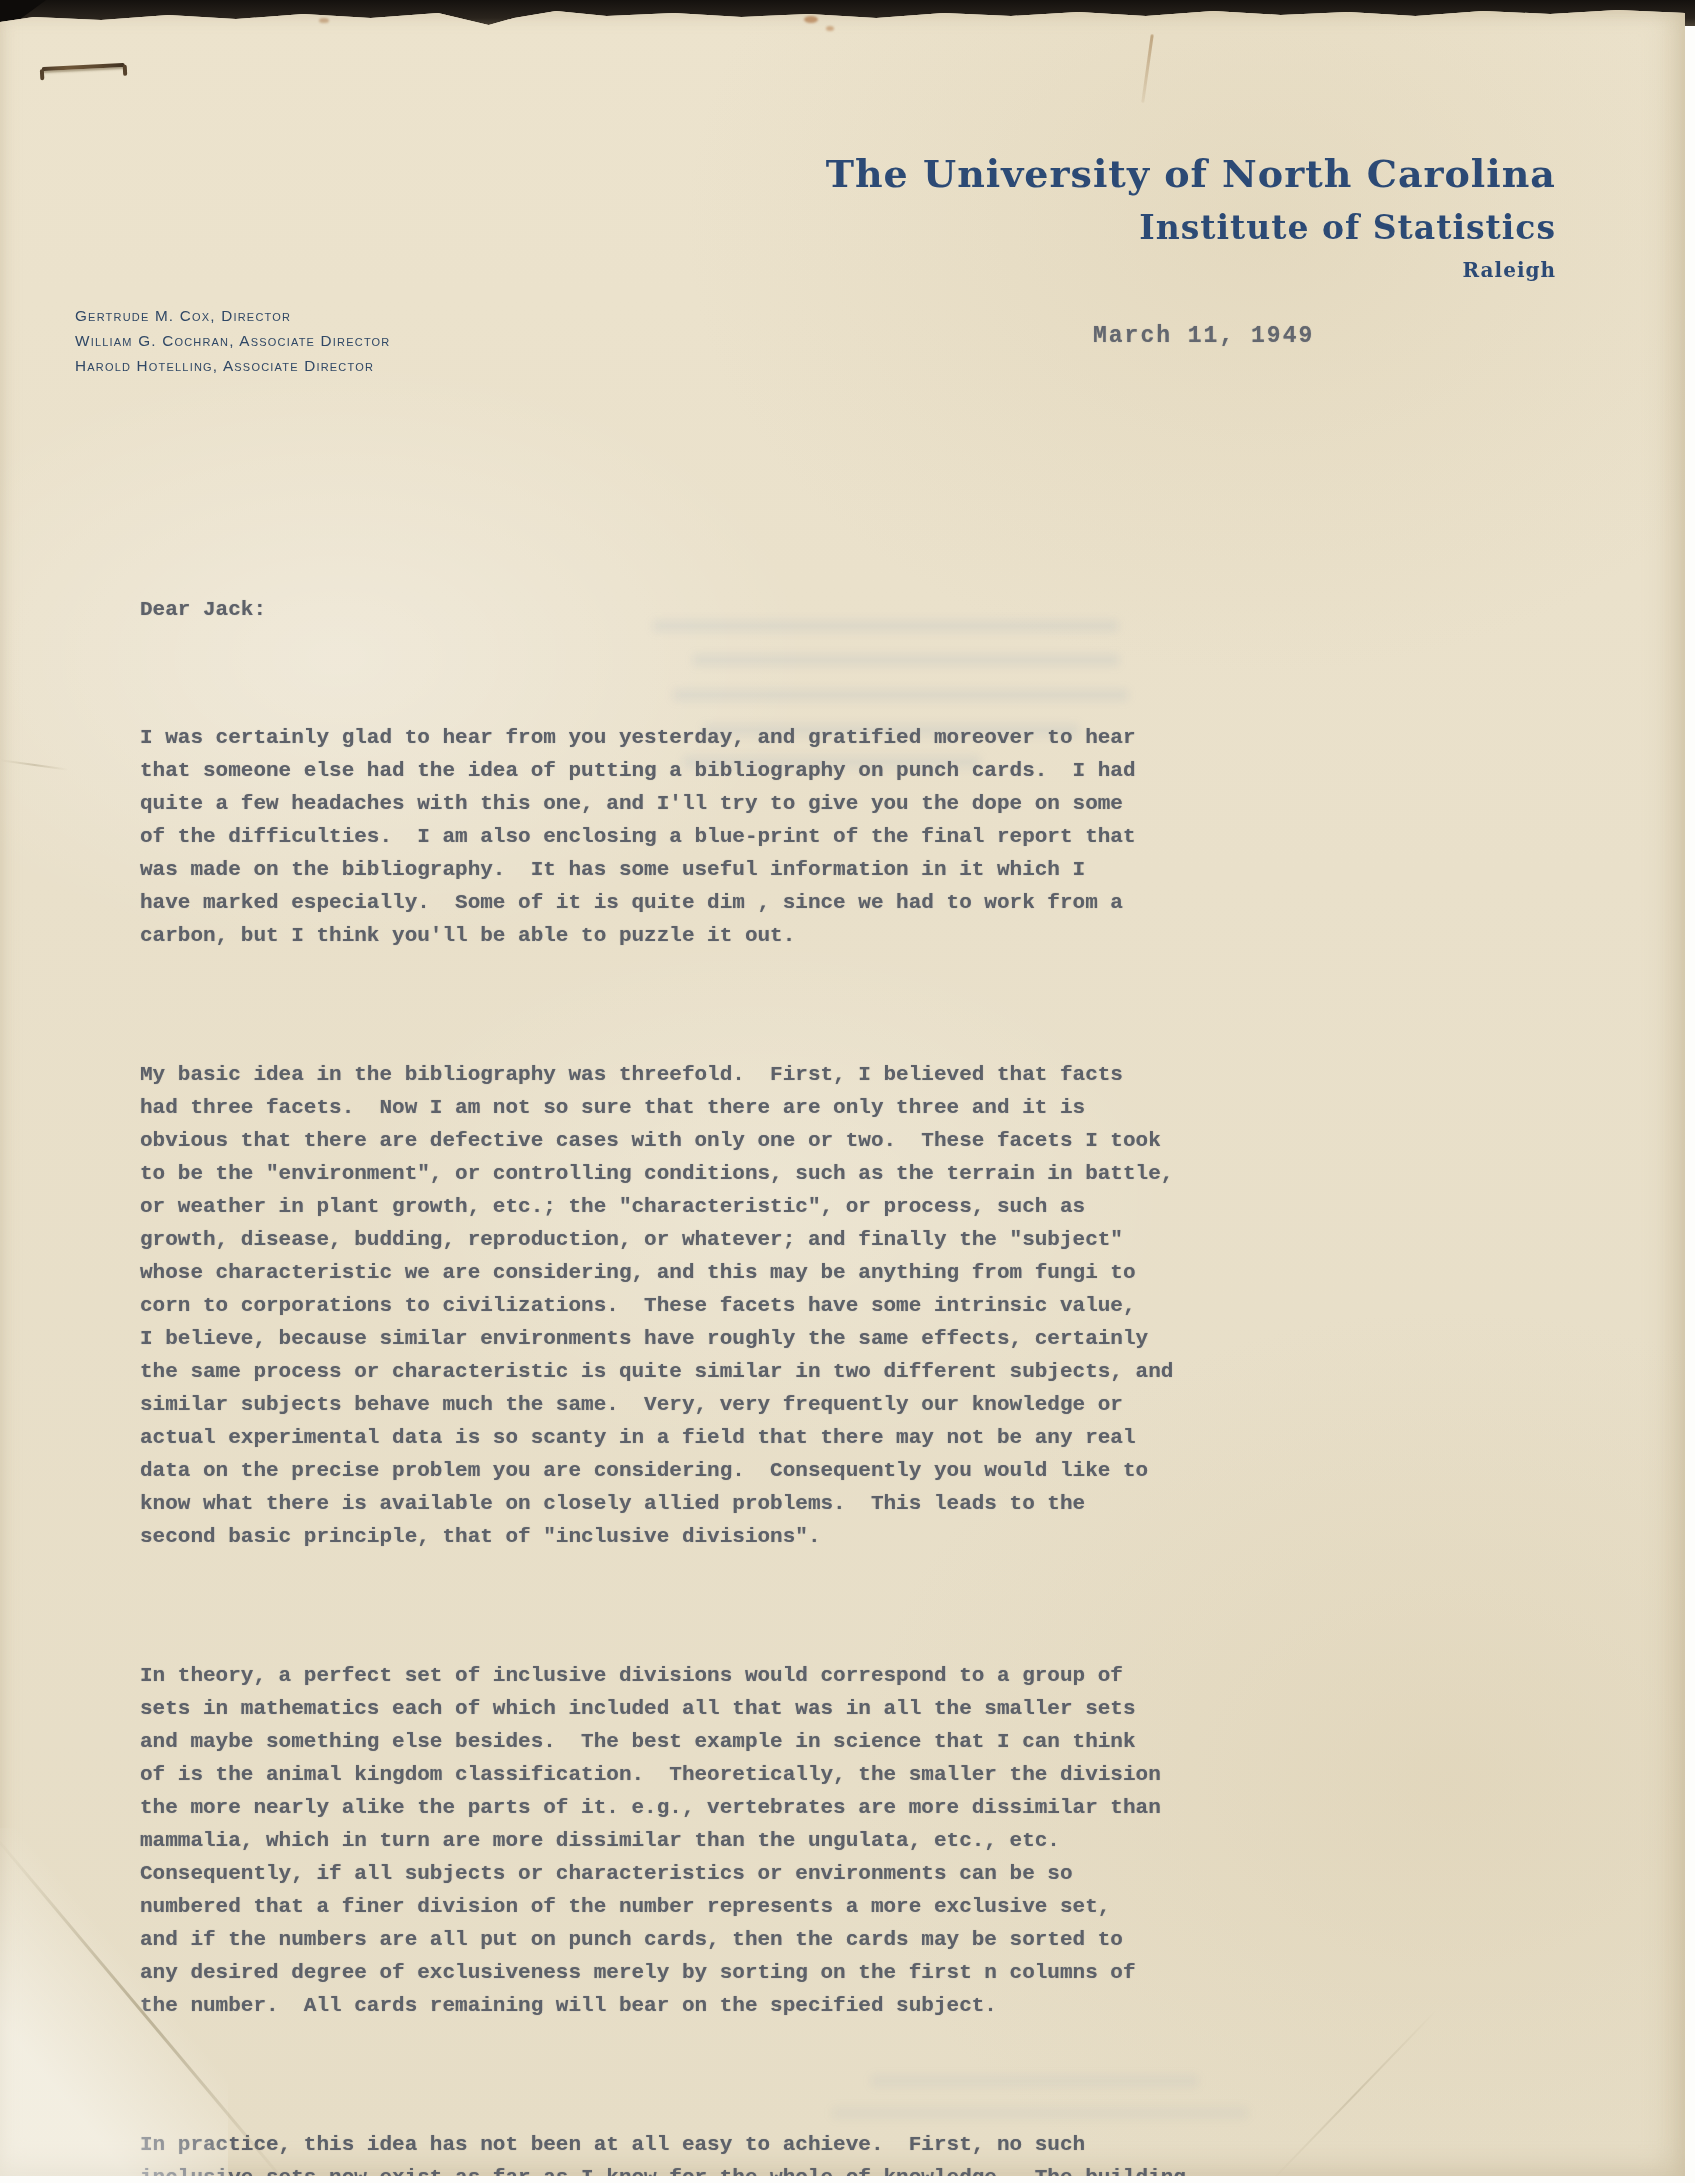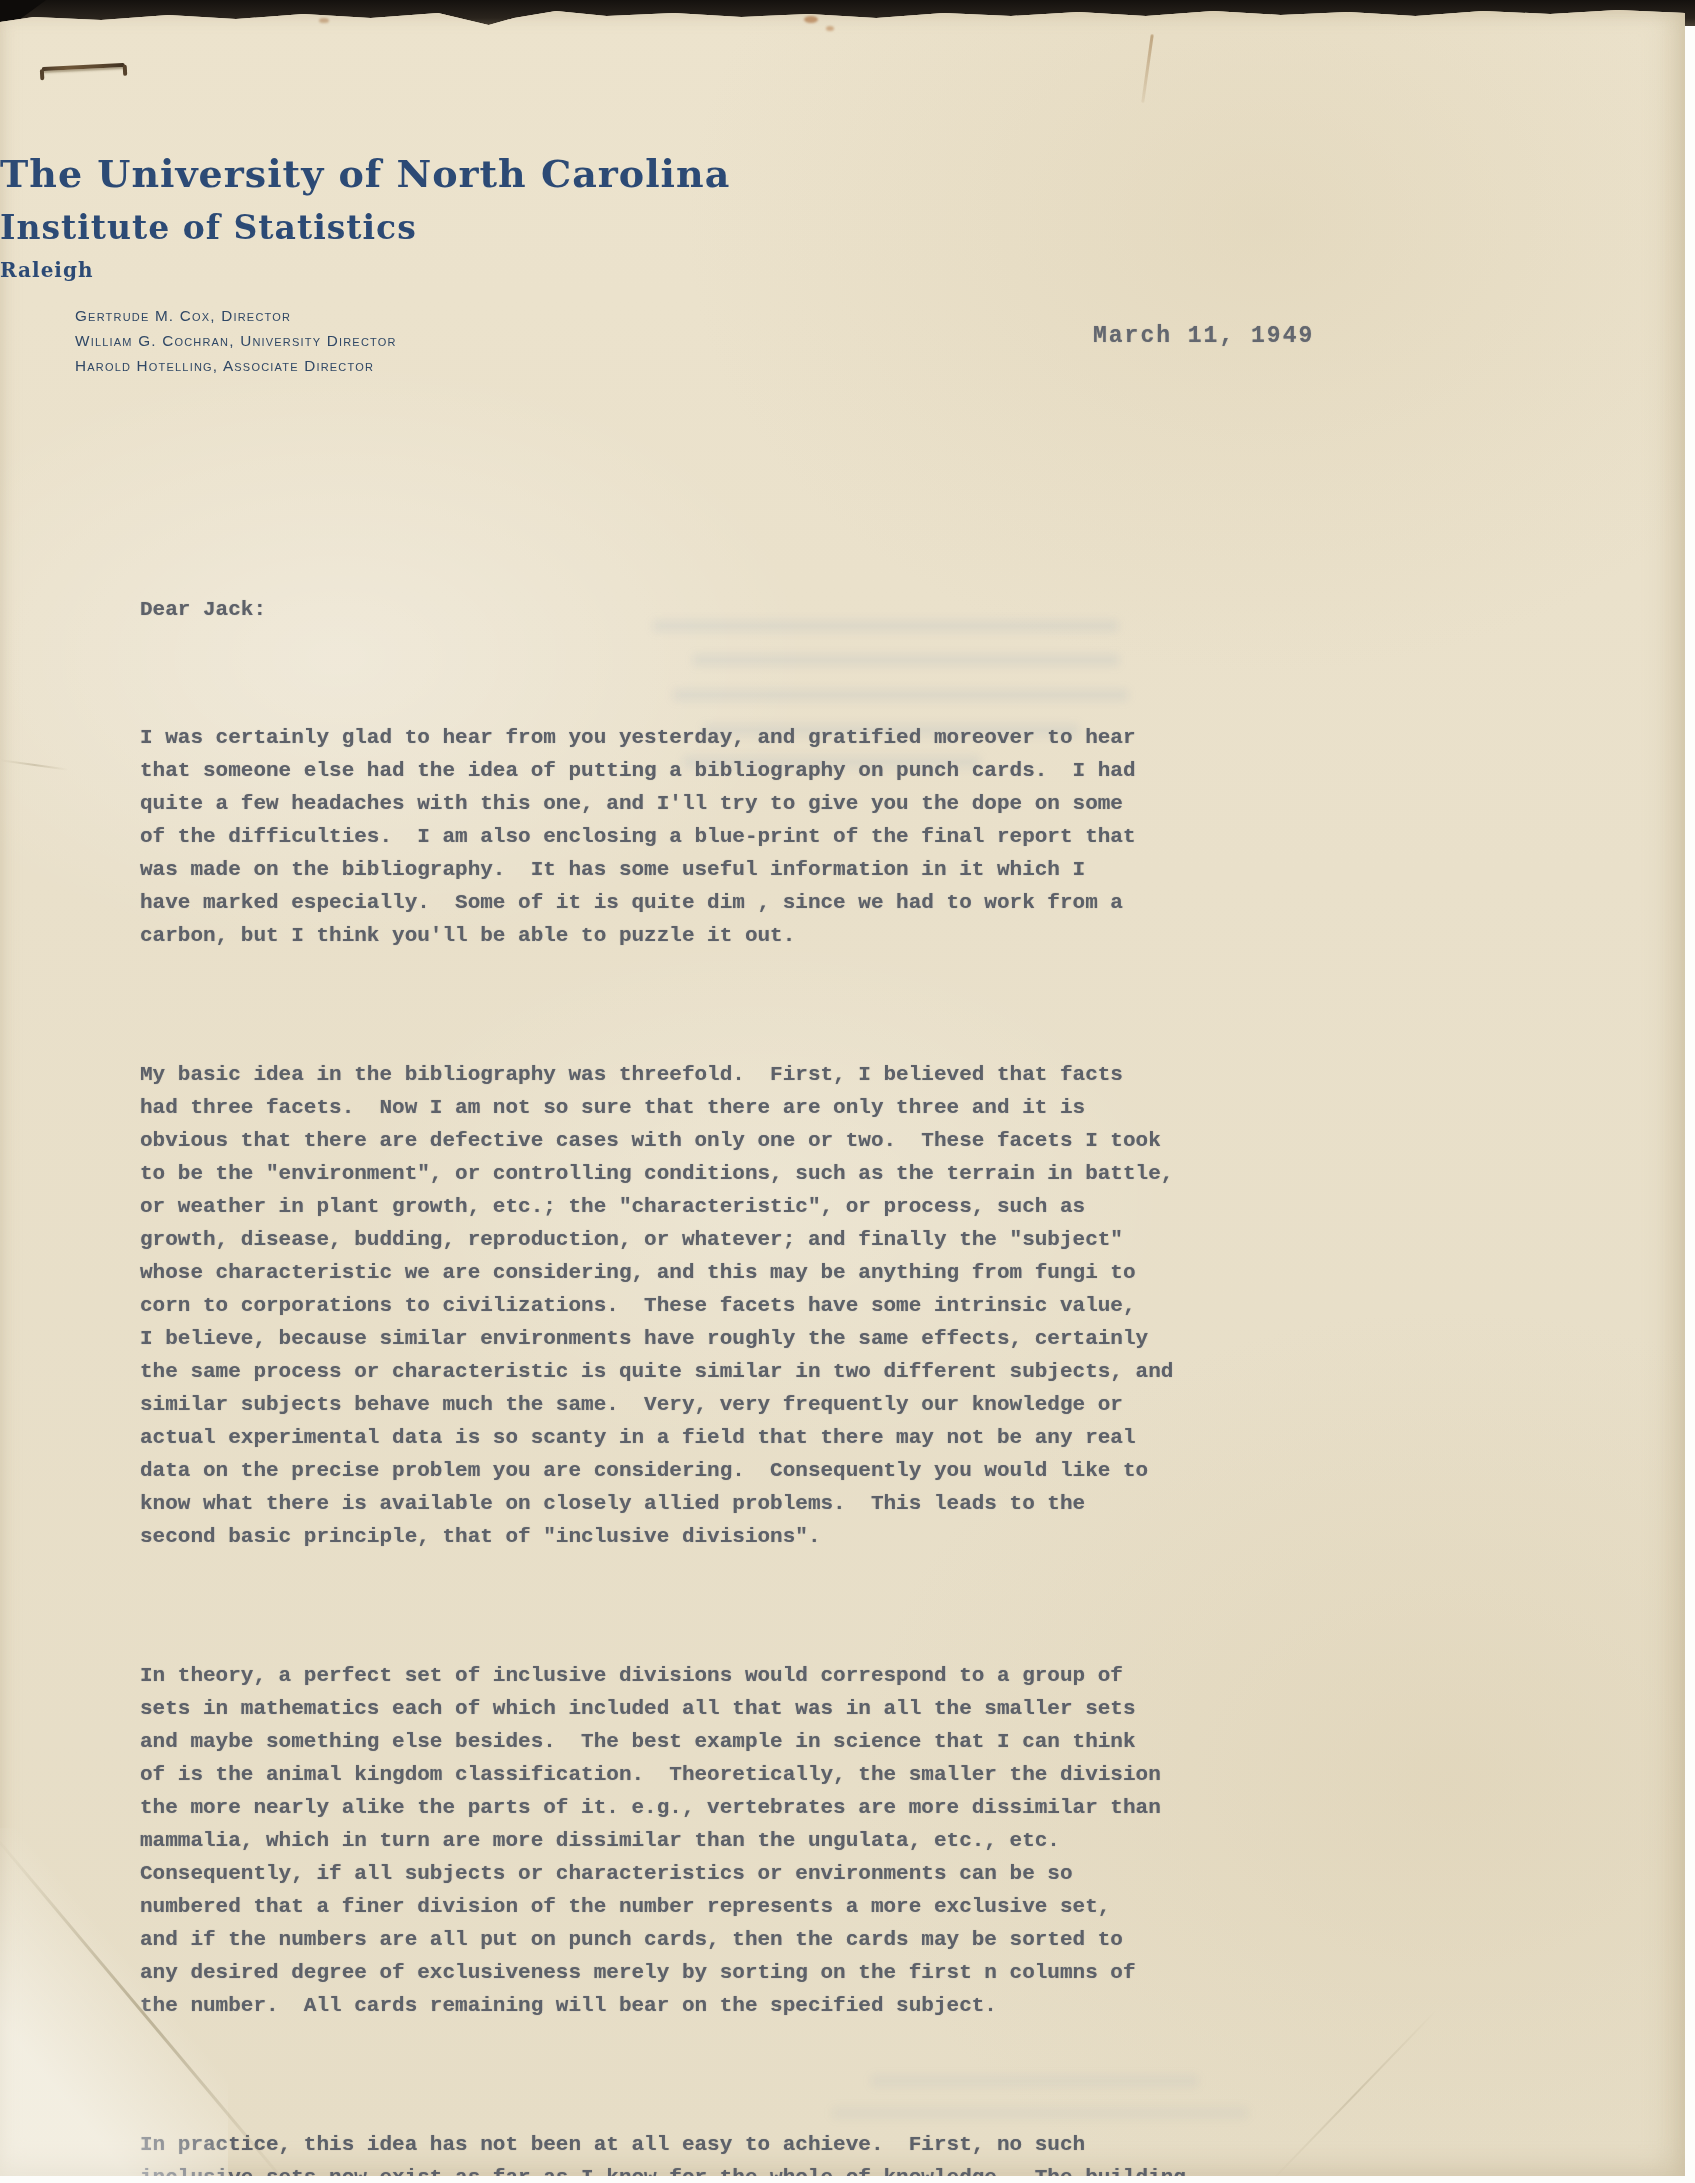--- a/index.html
+++ b/index.html
@@ -67,21 +67,21 @@
   .ghost{position:absolute;background:rgba(110,135,175,0.10);filter:blur(4px);border-radius:3px;}
   .g1{left:653px;top:614px;width:465px;height:12px;}
   .g2{left:693px;top:648px;width:426px;height:12px;}
   .g3{left:673px;top:683px;width:455px;height:12px;}
   .g4{left:703px;top:718px;width:376px;height:12px;}
   .g5{left:683px;top:750px;width:297px;height:12px;}
   .g6{left:871px;top:2069px;width:327px;height:12px;background:rgba(110,135,175,0.08);}
   .g7{left:832px;top:2101px;width:416px;height:12px;background:rgba(110,135,175,0.07);}
   
   .letterhead{
-    position:absolute;left:0;top:145px;width:1556px;text-align:left;
+    position:absolute;left:0;top:145px;width:1556px;text-align:right;
     color:#2c4a75;font-family:"DejaVu Serif","Liberation Serif",serif;font-weight:700;
   }
   .lh1{font-size:38px;letter-spacing:1px;}
   .lh2{font-size:33px;margin-top:12px;letter-spacing:1px;}
   .lh3{font-size:20px;margin-top:11px;letter-spacing:1px;}
   .directors{
     position:absolute;left:75px;top:297px;
     color:#2f4765;font-size:15.3px;font-weight:400;letter-spacing:1.2px;
     font-variant:small-caps;line-height:25px;
     font-family:"Liberation Sans",sans-serif;
@@ -128,21 +128,21 @@
   <div class="ghost g7"></div>
 
   <div class="letterhead">
     <div class="lh1">The University of North Carolina</div>
     <div class="lh2">Institute of Statistics</div>
     <div class="lh3">Raleigh</div>
   </div>
 
   <div class="directors">
     <div>Gertrude M. Cox, Director</div>
-    <div>William G. Cochran, University Director</div>
+    <div>William G. Cochran, Associate Director</div>
     <div>Harold Hotelling, Associate Director</div>
   </div>
 
   <div class="tw date">March 11, 1949</div>
 
 
   <div class="tw salutation">Dear Jack:</div>
 
   <div class="tw letter-body">
     <p>I was certainly glad to hear from you yesterday, and gratified moreover to hear

